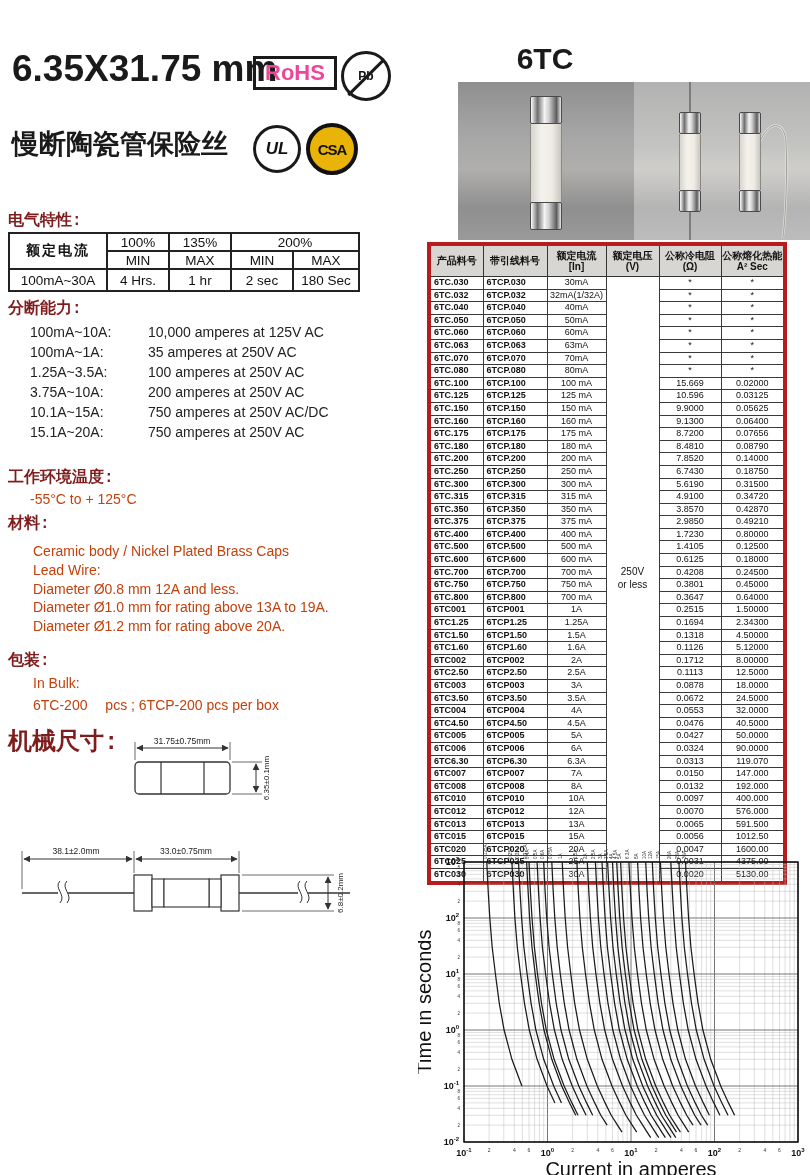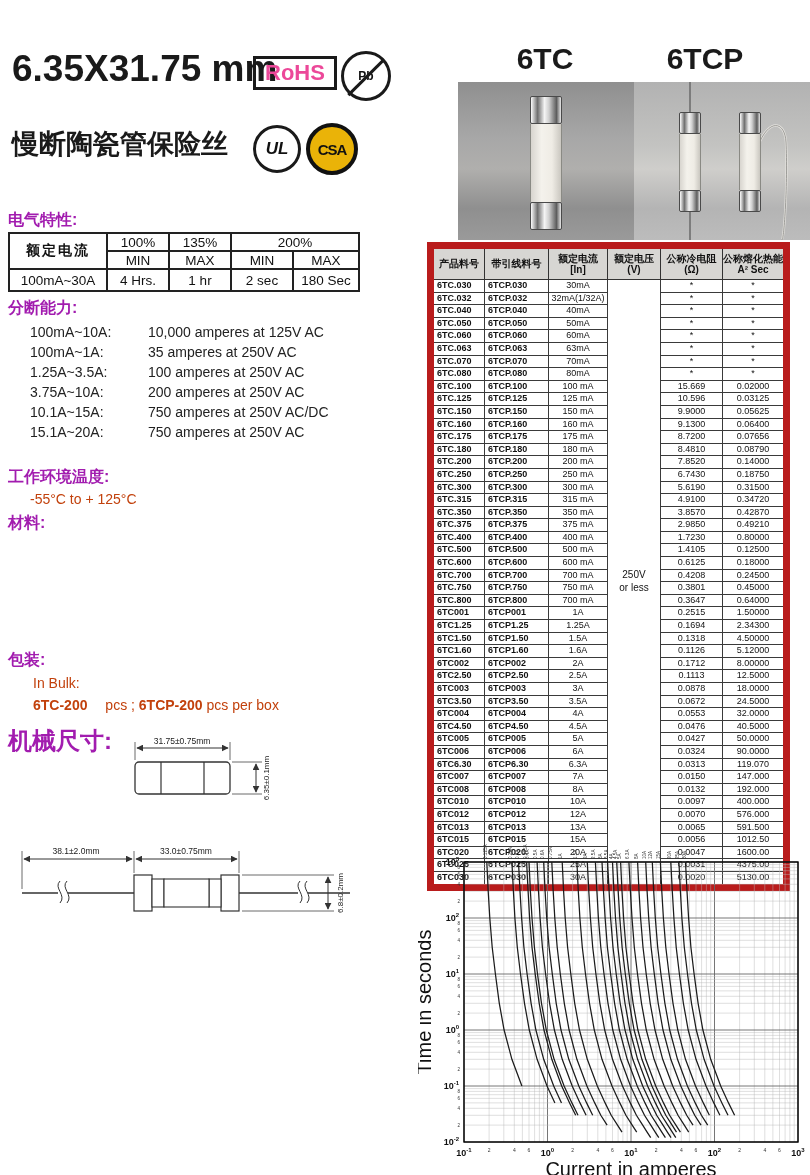--- a/index.html
+++ b/index.html
@@ -11,44 +11,44 @@
   .rohs-box{border:3px solid #1a1a1a;font-size:22px;font-weight:bold;padding:1px 9px;color:#ec4899;}
   .pb-circle{width:44px;height:44px;border:3px solid #1a1a1a;border-radius:50%;
              display:flex;align-items:center;justify-content:center;font-size:12px;font-weight:bold;position:relative;}
   .pb-slash{position:absolute;left:-3px;top:50%;width:50px;height:0;border-top:3px solid #1a1a1a;transform:rotate(-45deg);}
   .sub-title{font-size:27px;font-weight:bold;color:#1a1a1a;}
   .ul-circle{width:42px;height:42px;border:3px solid #1a1a1a;border-radius:50%;
              display:flex;align-items:center;justify-content:center;font-size:17px;font-weight:bold;font-style:italic;}
   .csa-circle{width:44px;height:44px;border:4px solid #111;border-radius:50%;background:#eab308;
              display:flex;align-items:center;justify-content:center;font-size:15px;font-weight:bold;letter-spacing:-1px;}
   
-  .sec-heading{font-size:16px;font-weight:bold;color:#a21caf;}
+  .sec-heading{font-size:16px;font-weight:bold;color:#7f1d1d;font-family:Liberation Mono, monospace;}
   .plain{font-size:14px;color:#c2410c;}
   
   table.elec{border-collapse:collapse;table-layout:fixed;}
   table.elec td{border:2px solid #222;text-align:center;font-size:13.5px;color:#111;padding:0;}
   table.elec td.rc{font-weight:bold;font-size:14px;letter-spacing:2px;}
   
   .bk-row{display:flex;font-size:14px;color:#222;}
   .bk-range{width:118px;}
   
-  .bold{font-weight:bold;}
+  .bold{font-weight:normal;}
   
   .photo-wrap{left:458px;top:62px;width:352px;height:158px;display:flex;}
   .panel{position:relative;width:50%;height:100%;overflow:hidden;}
   .panel.left{background:linear-gradient(180deg,#8f8f8f 0%,#a7a7a7 35%,#b0afad 55%,#8f8f8f 80%,#9a9a9a 100%);}
   .panel.right{background:linear-gradient(180deg,#b2b2b2 0%,#c3c3c1 40%,#cfcecb 55%,#b4b4b4 80%,#bcbcbc 100%);}
   .fuse{position:absolute;display:flex;flex-direction:column;}
   .cap{background:linear-gradient(90deg,#fdfdfd 0%,#6f6f6f 22%,#f4f4f4 45%,#cfcfcf 60%,#5d5d5d 85%,#e9e9e9 100%);
        border:1px solid #4a4a4a;border-radius:2px;}
   .tube{background:linear-gradient(90deg,#d8d5cf 0%,#f4f2ec 35%,#efece5 70%,#cac7c0 100%);
         border-left:1px solid #8a8a84;border-right:1px solid #8a8a84;flex:1;}
   .photo-label{font-size:30px;font-weight:bold;color:#1a1a1a;}
   
-  table.parts{border-collapse:collapse;table-layout:fixed;width:360px;border:7px solid #b91c1c;}
+  table.parts{border-collapse:collapse;table-layout:fixed;width:360px;border:4px solid #b91c1c;}
   table.parts th{border:1px solid #333;background:#d7d6d3;font-size:10px;line-height:1.15;
                  white-space:pre-line;font-weight:bold;height:30px;padding:0;}
   table.parts td{border:1px solid #3a3a3a;font-size:9px;height:11.6px;line-height:11.6px;
                  text-align:center;padding:0 1px;overflow:hidden;}
   table.parts td.part{font-weight:bold;text-align:left;padding-left:3px;letter-spacing:0px;}
   table.parts td.volt{font-size:10px;white-space:pre-line;line-height:1.25;vertical-align:middle;font-weight:normal;}
   
   svg text{font-family:"Liberation Sans","DejaVu Sans",sans-serif;}
   .bottom-bar{left:0;top:1166px;width:810px;height:9px;background:#3c3c3c;}
 </style>
@@ -125,20 +125,27 @@
     <div class="bk-row">
         <span class="bk-range">15.1A~20A:</span>
         <span>750 amperes at 250V AC</span>
       </div>
   </div>
 
   <div class="abs sec-heading" style="left:8px;top:447px;">工作环境温度:</div>
   <div class="abs plain" style="left:30px;top:471px;">-55°C to + 125°C</div>
 
   <div class="abs sec-heading" style="left:8px;top:493px;">材料:</div>
+  <div class="abs plain" style="left:33px;top:522px;line-height:18.8px;">
+    <div>Ceramic body / Nickel Plated Brass Caps</div>
+    <div>Lead Wire:</div>
+    <div>Diameter Ø0.8 mm 12A and less.</div>
+    <div>Diameter Ø1.0 mm for rating above 13A to 19A.</div>
+    <div>Diameter Ø1.2 mm for rating above 20A.</div>
+  </div>
 
   <div class="abs sec-heading" style="left:8px;top:630px;">包装:</div>
   <div class="abs plain" style="left:33px;top:655px;">In Bulk:</div>
   <div class="abs plain" style="left:33px;top:677px;">
     <span class="bold">6TC-200</span>
     <span style="margin-left:14px;">pcs ;</span>
     <span class="bold">6TCP-200</span>
     <span>pcs per box</span>
   </div>
 
@@ -193,21 +200,20 @@
     <path d="M288,46 c-7,7 7,14 0,22" fill="none" stroke="#333" stroke-width="1"></path>
     <path d="M295,46 c-7,7 7,14 0,22" fill="none" stroke="#333" stroke-width="1"></path>
     <rect x="122" y="40" width="18" height="36" fill="#fff" stroke="#333" stroke-width="1.2"></rect>
     <rect x="209" y="40" width="18" height="36" fill="#fff" stroke="#333" stroke-width="1.2"></rect>
     <rect x="140" y="44" width="12" height="28" fill="#fff" stroke="#333" stroke-width="1.1"></rect>
     <rect x="197" y="44" width="12" height="28" fill="#fff" stroke="#333" stroke-width="1.1"></rect>
     <rect x="152" y="44" width="45" height="28" fill="#fff" stroke="#333" stroke-width="1.1"></rect>
   </svg>
 
   <div class="abs photo-label" style="left:480px;top:22px;width:130px;text-align:center;">6TC</div>
-  <div class="abs photo-label" style="left:640px;top:22px;width:130px;text-align:center;">6TCP</div>
 
   <div class="abs photo-wrap">
     <div class="panel left">
       <div class="fuse" style="left:72px;top:14px;width:32px;height:134px;">
         <div class="cap" style="height:26px;"></div>
         <div class="tube"></div>
         <div class="cap" style="height:26px;"></div>
       </div>
     </div>
     <div class="panel right">

